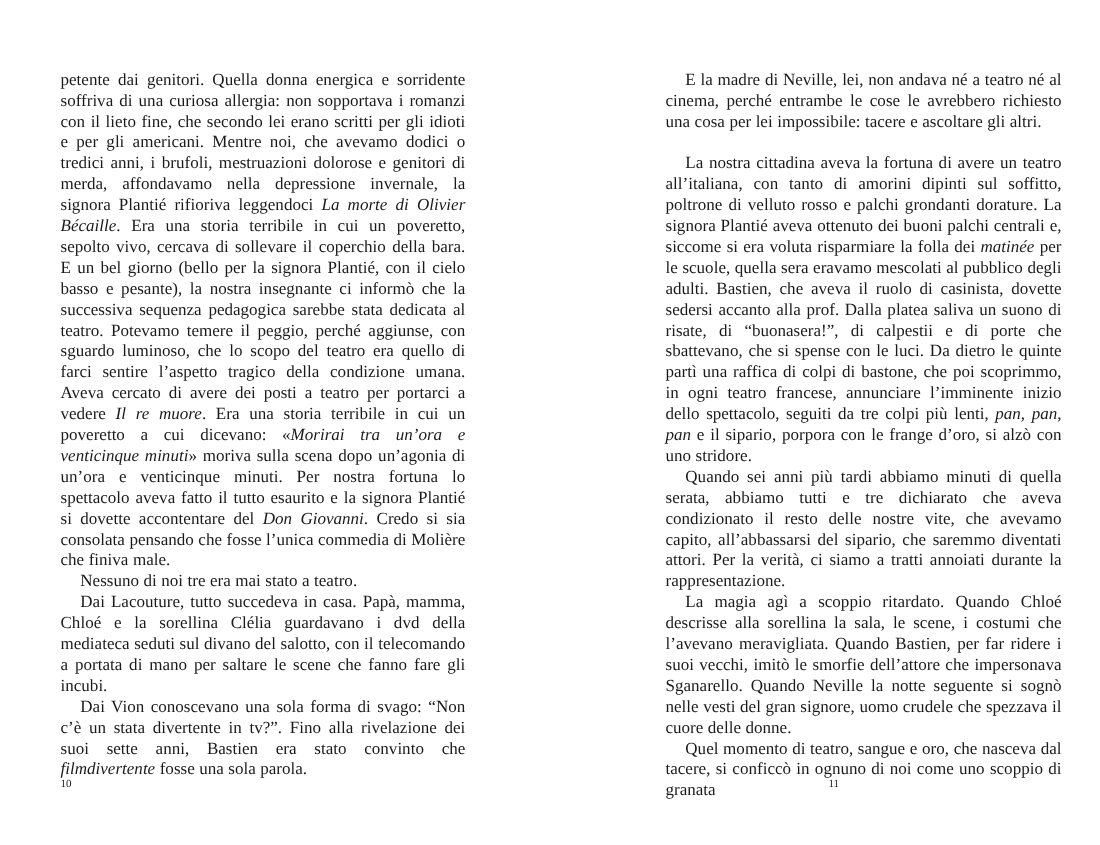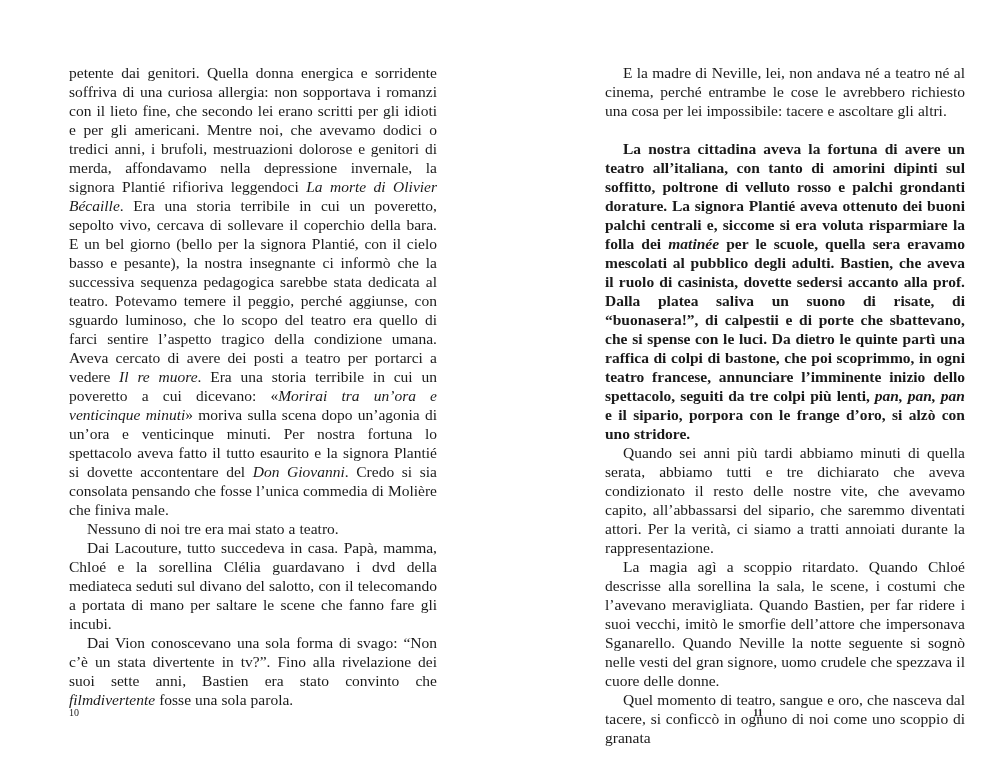--- a/index.html
+++ b/index.html
@@ -18,48 +18,48 @@
   .book-spread {
     position: absolute;
     inset: 0;
     background: #ffffff;
   }
   .page {
     position: absolute;
     top: 0;
     height: 768px;
   }
-  .page-left  { left: 14px;   width: 500px; }
+  .page-left  { left: 0;   width: 500px; }
   .page-right { left: 500px; width: 500px; }
   .text-col {
     position: absolute;
     top: 63px;
   }
   .text-col-left  { left: 55px; width: 368px; }
   .text-col-right { left: 78px; width: 360px; margin-left: 27px; }
   .text-col p {
     margin: 0;
     font-size: 15.5px;
     line-height: 19px;
     text-align: justify;
     hyphens: auto;
     -webkit-hyphens: auto;
     word-spacing: 0.2px;
   }
   .text-col p.indent { text-indent: 18px; }
-  .text-col p.section-break { margin-top: 19px; font-weight: bold; }
+  .text-col p.section-break { margin-top: 19px; }
   .text-col em { font-style: italic; }
   .page-number {
     position: absolute;
     top: 703px;
     font-size: 10px;
     line-height: 19px;
   }
   .page-number-left  { left: 55px; }
-  .page-number-right { left: 78px; width: 360px; text-align: center; font-weight: bold; }
+  .page-number-right { left: 78px; width: 360px; text-align: center; }
 </style>
 </head>
 <body style="background: rgb(255, 255, 255); color: rgb(26, 26, 26);">
 
 <div class="book-spread">
 
   <div class="page page-left">
     <div class="text-col text-col-left" id="text-left">
         <p class=""><span>petente dai genitori. Quella donna energica e sorridente soffriva di una curiosa allergia: non sopportava i romanzi con il lieto fine, che secondo lei erano scritti per gli idioti e per gli americani. Mentre noi, che avevamo dodici o tredici anni, i brufoli, mestruazioni dolorose e genitori di merda, affondavamo nella depressione invernale, la signora Plantié rifioriva leggendoci </span><em>La morte di Olivier Bécaille</em><span>. Era una storia terribile in cui un poveretto, sepolto vivo, cercava di sollevare il coperchio della bara. E un bel giorno (bello per la signora Plantié, con il cielo basso e pesante), la nostra insegnante ci informò che la successiva sequenza pedagogica sarebbe stata dedicata al teatro. Potevamo temere il peggio, perché aggiunse, con sguardo luminoso, che lo scopo del teatro era quello di farci sentire l’aspetto tragico della condizione umana. Aveva cercato di avere dei posti a teatro per portarci a vedere </span><em>Il re muore</em><span>. Era una storia terribile in cui un poveretto a cui dicevano: «</span><em>Morirai tra un’ora e venticinque minuti</em><span>» moriva sulla scena dopo un’agonia di un’ora e venticinque minuti. Per nostra fortuna lo spettacolo aveva fatto il tutto esaurito e la signora Plantié si dovette accontentare del </span><em>Don Giovanni</em><span>. Credo si sia consolata pensando che fosse l’unica commedia di Molière che finiva male.</span></p>
         <p class="indent "><span>Nessuno di noi tre era mai stato a teatro.</span></p>

